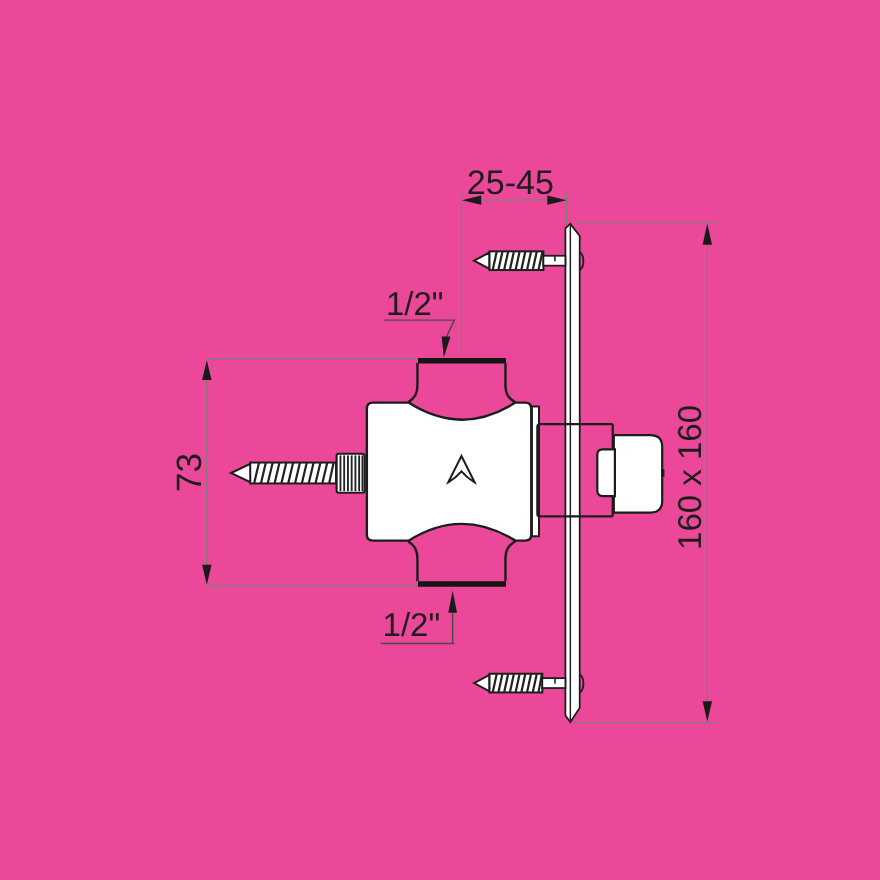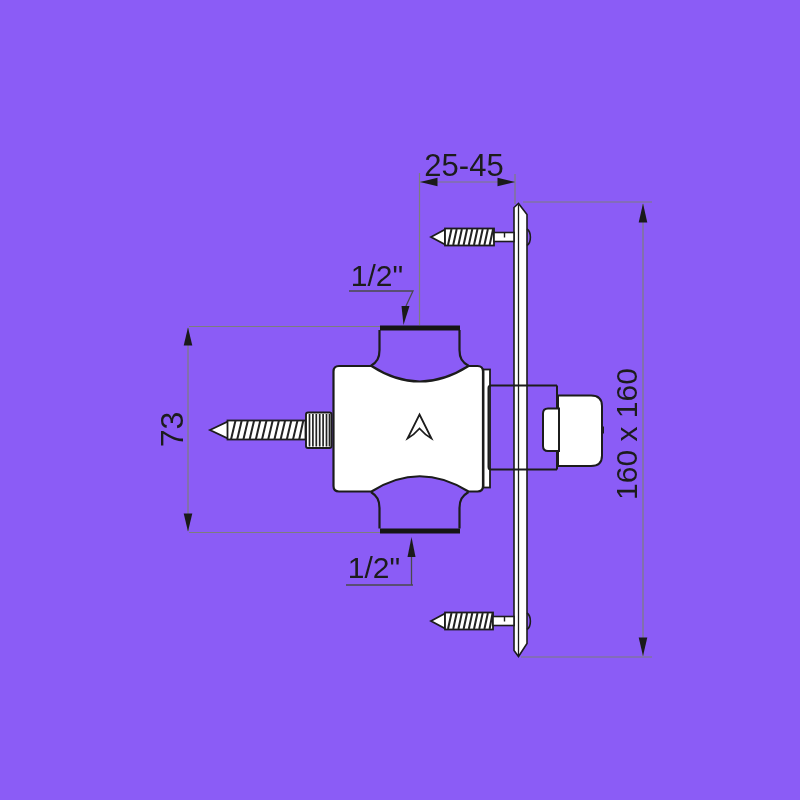--- a/index.html
+++ b/index.html
@@ -1,16 +1,16 @@
 <!DOCTYPE html>
 <html><head>
 <meta charset="utf-8">
 <style>
   html,body{margin:0;padding:0;background:#ffffff;}
-  #canvas{width:800px;height:800px;background:#8b5cf6;position:relative;overflow:hidden;}
+  #canvas{width:800px;height:800px;background:#ec4899;position:relative;overflow:hidden;}
   svg{display:block;}
   text{font-family:"Liberation Sans","DejaVu Sans",sans-serif;fill:#1c1c1c;}
   .dimtext{font-size:31px;}
   .porttext{font-size:30px;}
   .rottext73{font-size:32px;}
   .rottext160{font-size:30px;}
   .thin{stroke:#7d7d7d;stroke-width:1.2;fill:none;}
   .leader{stroke:#4a4a4a;stroke-width:1.3;fill:none;}
   .arrow{fill:#1a1a1a;stroke:none;}
   .out{stroke:#1c1c1c;fill:none;}

